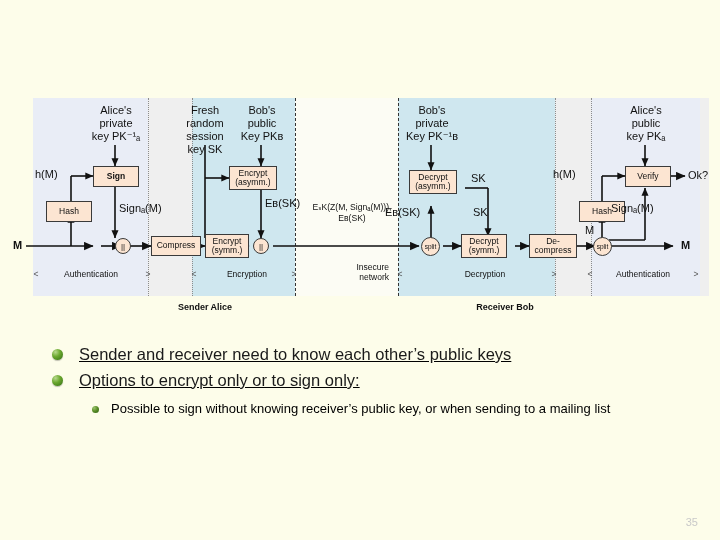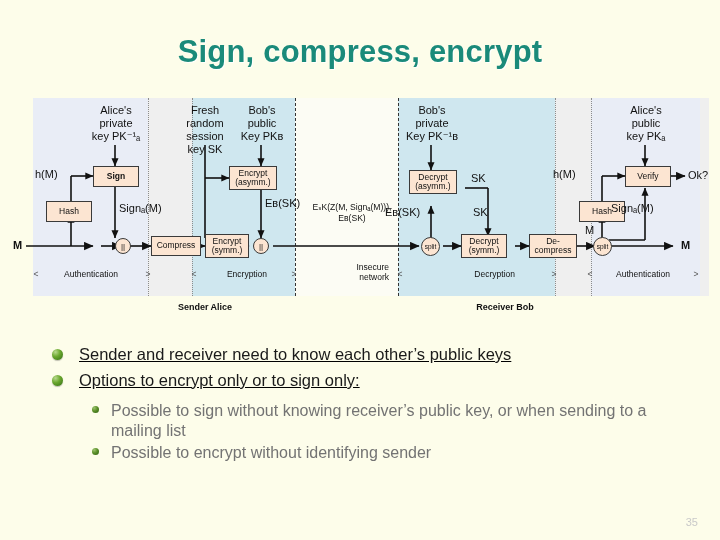--- a/index.html
+++ b/index.html
@@ -67,34 +67,33 @@
   .bullets{position:absolute;left:52px;top:344px;width:630px;}
   .b1{display:flex;align-items:flex-start;margin-bottom:4px;text-decoration:underline;}
   .b1 .txt{font-size:16.5px;color:#1a1a1a;line-height:1.32;}
   .dot1{
     width:11px;height:11px;border-radius:50%;margin:5px 16px 0 0;flex:0 0 11px;
     background:radial-gradient(circle at 32% 28%,#b9d98e 0%,#6ba82e 42%,#2f6b12 100%);
     box-shadow:0 1px 1px rgba(0,0,0,.25);
   }
   .sub{margin-left:40px;margin-top:9px;}
   .b2{display:flex;align-items:flex-start;margin-bottom:2px;}
-  .b2 .txt{font-size:16px;color:#737373;line-height:1.28;}
+  .b2 .txt{font-size:13px;color:#000000;line-height:1.28;}
   .dot2{
     width:7px;height:7px;border-radius:50%;margin:5px 12px 0 0;flex:0 0 7px;
     background:radial-gradient(circle at 32% 28%,#9cc46e 0%,#5b8f28 45%,#2b5f10 100%);
   }
 
   .pagenum{position:absolute;right:22px;bottom:12px;font-size:11px;color:#c9c9c9;}
 </style>
 </head>
 <body>
 
 <div class="slide">
 
-  <div class="title">Sign, compress, encrypt</div>
 
   <div class="diagram">
 
     <div class="band lav" style="left:0px;width:115px;"></div>
     <div class="band gray" style="left:115px;width:44px;"></div>
     <div class="band blue" style="left:159px;width:163px;"></div>
     <div class="band white" style="left:322px;width:200px;"></div>
     <div class="band blue" style="left:522px;width:110px;"></div>
     <div class="band gray" style="left:632px;width:44px;"></div>
     <div class="band lav" style="left:520px;width:0px;"></div>
@@ -230,21 +229,21 @@
     <div class="dlabel l" style="left:648px;top:141px;width:16px;font-weight:bold;">M</div>
     <div class="dlabel l" style="left:655px;top:71px;width:24px;">Ok?</div>
 
     <div class="netlbl" style="left:271px;top:104px;width:96px;">EₛK(Z(M, Signₐ(M))),
 Eʙ(SK)</div>
 
     <div class="zone" style="left:6px;top:171px;width:104px;">Authentication</div>
     <div class="zone" style="left:168px;top:171px;width:92px;">Encryption</div>
     <div class="zone" style="left:272px;top:164px;width:84px;white-space:pre-line;line-height:1.22;text-align:right;">Insecure
 network</div>
-    <div class="zone" style="left:378px;top:171px;width:104px;text-align:right;">Decryption</div>
+    <div class="zone" style="left:400px;top:171px;width:104px;">Decryption</div>
     <div class="zone" style="left:560px;top:171px;width:100px;">Authentication</div>
 
     <div class="zone" style="left:-2px;top:171px;width:10px;color:#555;">&lt;</div>
     <div class="zone" style="left:110px;top:171px;width:10px;color:#555;">&gt;</div>
     <div class="zone" style="left:156px;top:171px;width:10px;color:#555;">&lt;</div>
     <div class="zone" style="left:256px;top:171px;width:10px;color:#555;">&gt;</div>
     <div class="zone" style="left:362px;top:171px;width:10px;color:#555;">&lt;</div>
     <div class="zone" style="left:516px;top:171px;width:10px;color:#555;">&gt;</div>
     <div class="zone" style="left:552px;top:171px;width:10px;color:#555;">&lt;</div>
     <div class="zone" style="left:658px;top:171px;width:10px;color:#555;">&gt;</div>
@@ -263,21 +262,17 @@
     <div class="b1">
       <span class="dot1"></span>
       <span class="txt">Options to encrypt only or to sign only:</span>
     </div>
 
     <div class="sub">
       <div class="b2">
         <span class="dot2"></span>
         <span class="txt">Possible to sign without knowing receiver’s public key, or when sending to a mailing list</span>
       </div>
-      <div class="b2">
-        <span class="dot2"></span>
-        <span class="txt">Possible to encrypt without identifying sender</span>
-      </div>
     </div>
   </div>
 
   <div class="pagenum">35</div>
 </div>
 
 </body></html>

